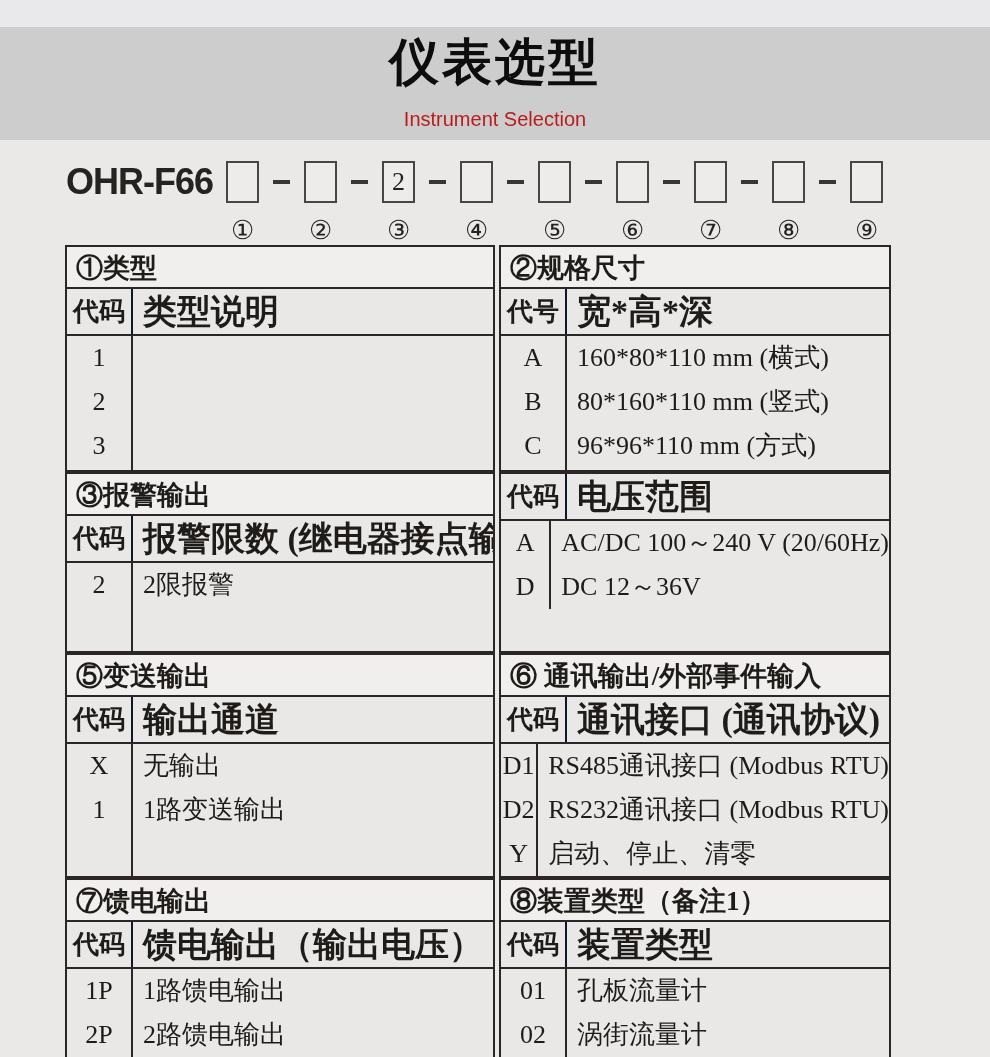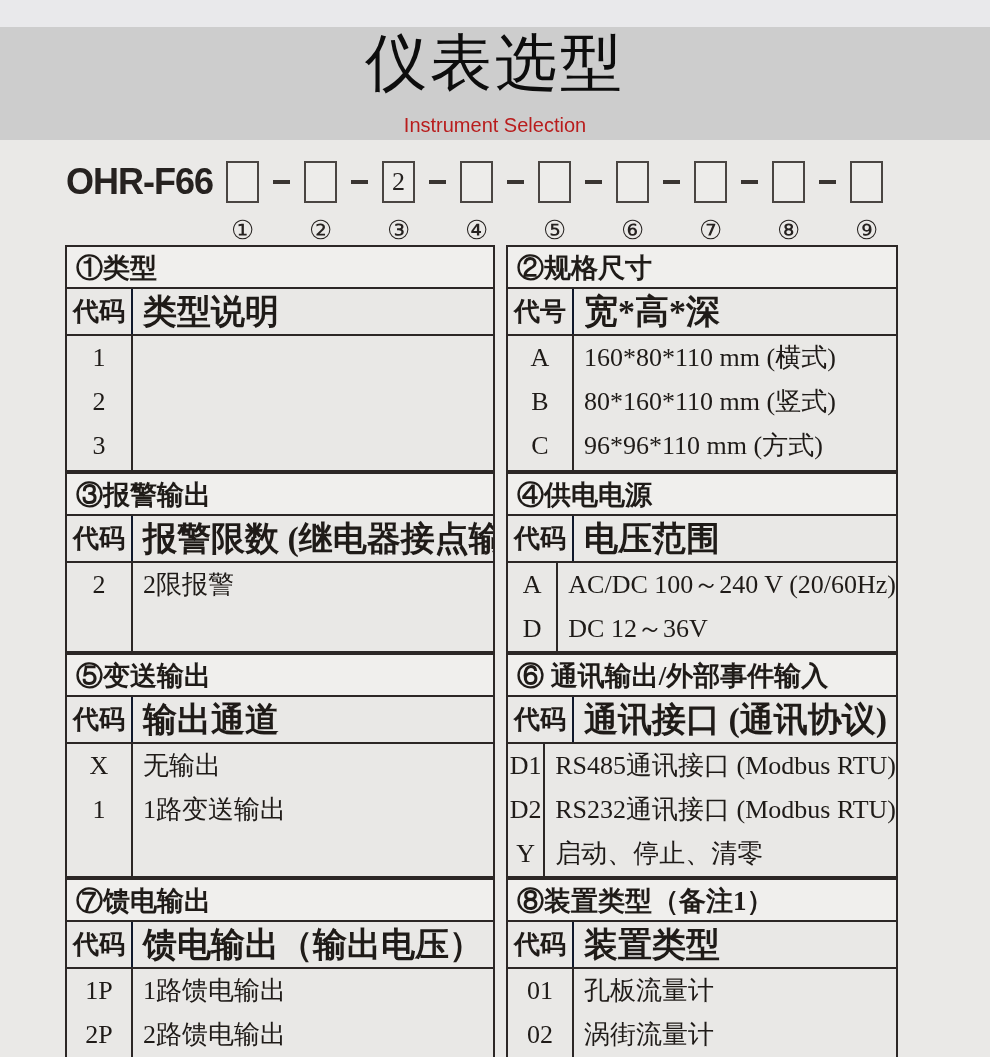--- a/index.html
+++ b/index.html
@@ -9,21 +9,21 @@
     font-family:"Liberation Serif","DejaVu Serif",serif;
     color:#1f1b18;
   }
   .top-strip { height:27px; background:#e9e9eb; }
   .title-band {
     height:113px; background:#cdcdcd;
     display:flex; flex-direction:column; align-items:center; justify-content:center;
   }
   .page-title {
     font-family:"Liberation Sans","DejaVu Sans",sans-serif;
-    font-size:62px; font-weight:normal; letter-spacing:3px; line-height:1.05; color:#0d0d0d;
+    font-size:50px; font-weight:bold; letter-spacing:3px; line-height:1.05; color:#0d0d0d;
   }
   .page-subtitle {
     font-family:"Liberation Sans","DejaVu Sans",sans-serif;
     font-size:20px; color:#b91c1c; margin-top:19px;
   }
 
   
   .code-area { padding:21px 0 0 66px; height:105px; }
   .code-row { display:flex; align-items:flex-start; }
   .model-prefix {
@@ -34,21 +34,21 @@
   .unit { display:flex; flex-direction:column; align-items:center; width:35px; }
   .box {
     width:33px; height:42px; border:2px solid #4a4542; background:#edecea;
     text-align:center; line-height:38px; font-size:26px; color:#262220;
   }
   .dash { width:17px; height:4px; background:#3a3532; margin:19px 13px 0 13px; }
   .pos-label { margin-top:12px; font-size:26px; color:#262220; }
 
   
   .table-wrap { margin-left:52px; width:896px; }
-  .band { display:flex; gap:11px;padding-left:13px; }
+  .band { display:flex; gap:4px;padding-left:13px; }
   .half { border:2px solid #2c2726; background:#e9e8e6; }
   .half.left  { width:430px; }
   .half.right { width:392px; }
   .sec-title {
     height:42px; line-height:42px; padding-left:9px;
     font-size:27px; font-weight:bold; background:#f0efed;
     border-bottom:2px solid #2c2726; white-space:nowrap; overflow:hidden;
   }
   .colhead { display:flex; height:47px; border-bottom:2px solid #2c2726; }
   .colhead .code-cell {
@@ -179,21 +179,20 @@
       <div class="databody h-b2">
         <div class="code-col">
           <div class="line">2</div>
         </div>
         <div class="desc-col">
           <div class="line">2限报警</div>
         </div>
       </div>
     </div>
     <div class="half right">
-      <div class="sec-title">④供电电源</div>
       <div class="colhead">
         <div class="code-cell">代码</div>
         <div class="desc-cell">电压范围</div>
       </div>
       <div class="databody h-b2">
         <div class="code-col">
           <div class="line">A</div>
           <div class="line">D</div>
         </div>
         <div class="desc-col">

